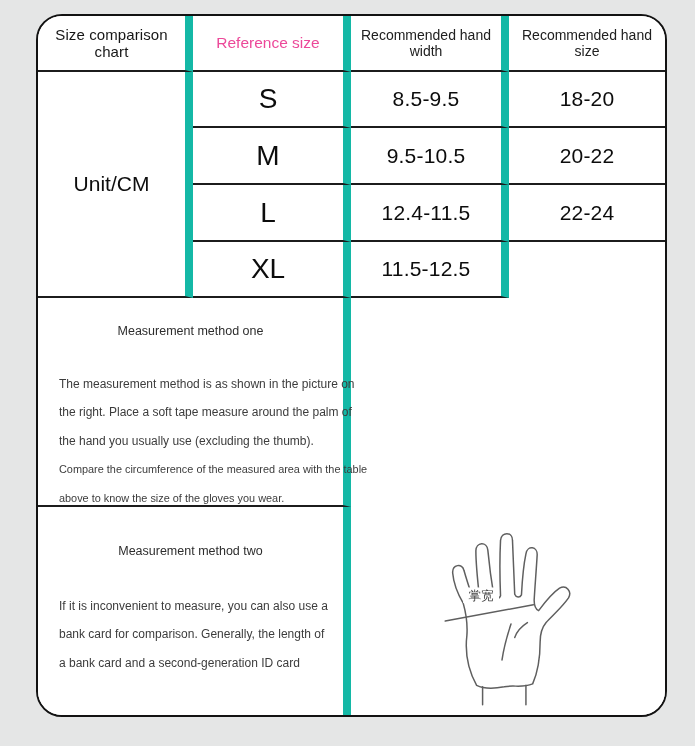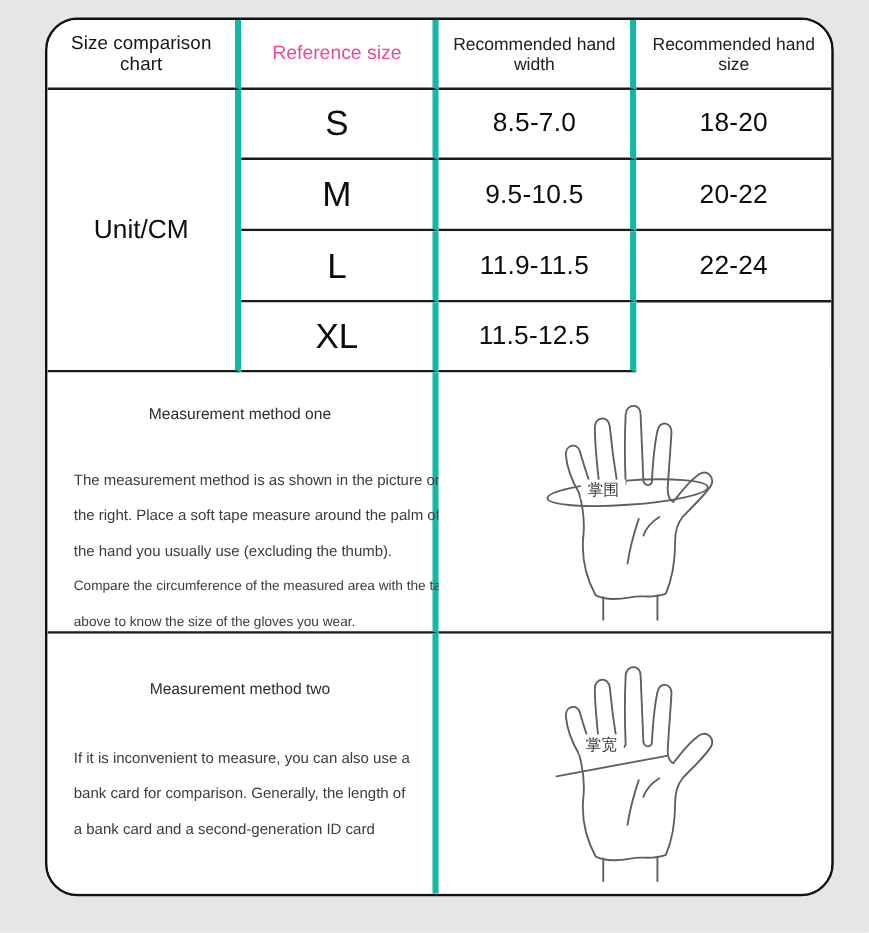--- a/index.html
+++ b/index.html
@@ -15,21 +15,21 @@
     margin: 14px 0 0 36px;
     background: #ffffff;
     border: 2px solid #121212;
     border-radius: 26px;
     overflow: hidden;
     display: grid;
     grid-template-columns: 155px 158px 158px 1fr;
     grid-template-rows: 56px 56px 57px 57px 56px 209px 1fr;
   }
   .cell {
-    border-right: 5px solid #14b8a6;
+    border-right: 8px solid #14b8a6;
     border-bottom: 2px solid #1c1c1c;
     display: flex;
     align-items: center;
     justify-content: center;
     text-align: center;
     background: #fff;
   }
   .nr { border-right: none; }
   .nb { border-bottom: none; text-align: center; }
 
@@ -115,51 +115,43 @@
 <div class="card">
 
   <div class="cell h-lg">Size comparison chart</div>
   <div class="cell h-lg2">Reference size</div>
   <div class="cell h-sm">Recommended hand width</div>
   <div class="cell h-sm nr">Recommended hand size</div>
 
   <div class="cell unit-cell">Unit/CM</div>
 
   <div class="cell size-letter">S</div>
-  <div class="cell num">8.5-7.0</div>
+  <div class="cell num">8.5-9.5</div>
   <div class="cell num nr">18-20</div>
 
   <div class="cell size-letter">M</div>
   <div class="cell num">9.5-10.5</div>
   <div class="cell num nr">20-22</div>
 
   <div class="cell size-letter">L</div>
-  <div class="cell num">11.9-11.5</div>
+  <div class="cell num">12.4-11.5</div>
   <div class="cell num nr">22-24</div>
 
   <div class="cell size-letter">XL</div>
   <div class="cell num">11.5-12.5</div>
 
   <div class="cell method-text m1">
     <div class="method-title">Measurement method one</div>
     <div class="method-lines">
       <div class="line">The measurement method is as shown in the picture on</div>
       <div class="line">the right. Place a soft tape measure around the palm of</div>
       <div class="line">the hand you usually use (excluding the thumb).</div>
       <div class="line small">Compare the circumference of the measured area with the table</div>
       <div class="line small">above to know the size of the gloves you wear.</div>
     </div>
-  </div>
-  <div class="cell method-img nr">
-    <svg class="hand-svg" width="150" height="198" viewBox="0 0 200 265">
-      <use href="#hand-shape"></use>
-      <ellipse class="hand-line" cx="92" cy="122" rx="86" ry="13" transform="rotate(-4 92 122)"></ellipse>
-      <rect x="42" y="108" width="48" height="21" fill="#ffffff"></rect>
-      <text class="hand-label" x="66" y="125" text-anchor="middle">掌围</text>
-    </svg>
   </div>
 
   <div class="cell method-text m2 nb">
     <div class="method-title">Measurement method two</div>
     <div class="method-lines">
       <div class="line">If it is inconvenient to measure, you can also use a</div>
       <div class="line">bank card for comparison. Generally, the length of</div>
       <div class="line">a bank card and a second-generation ID card</div>
     </div>
   </div>

